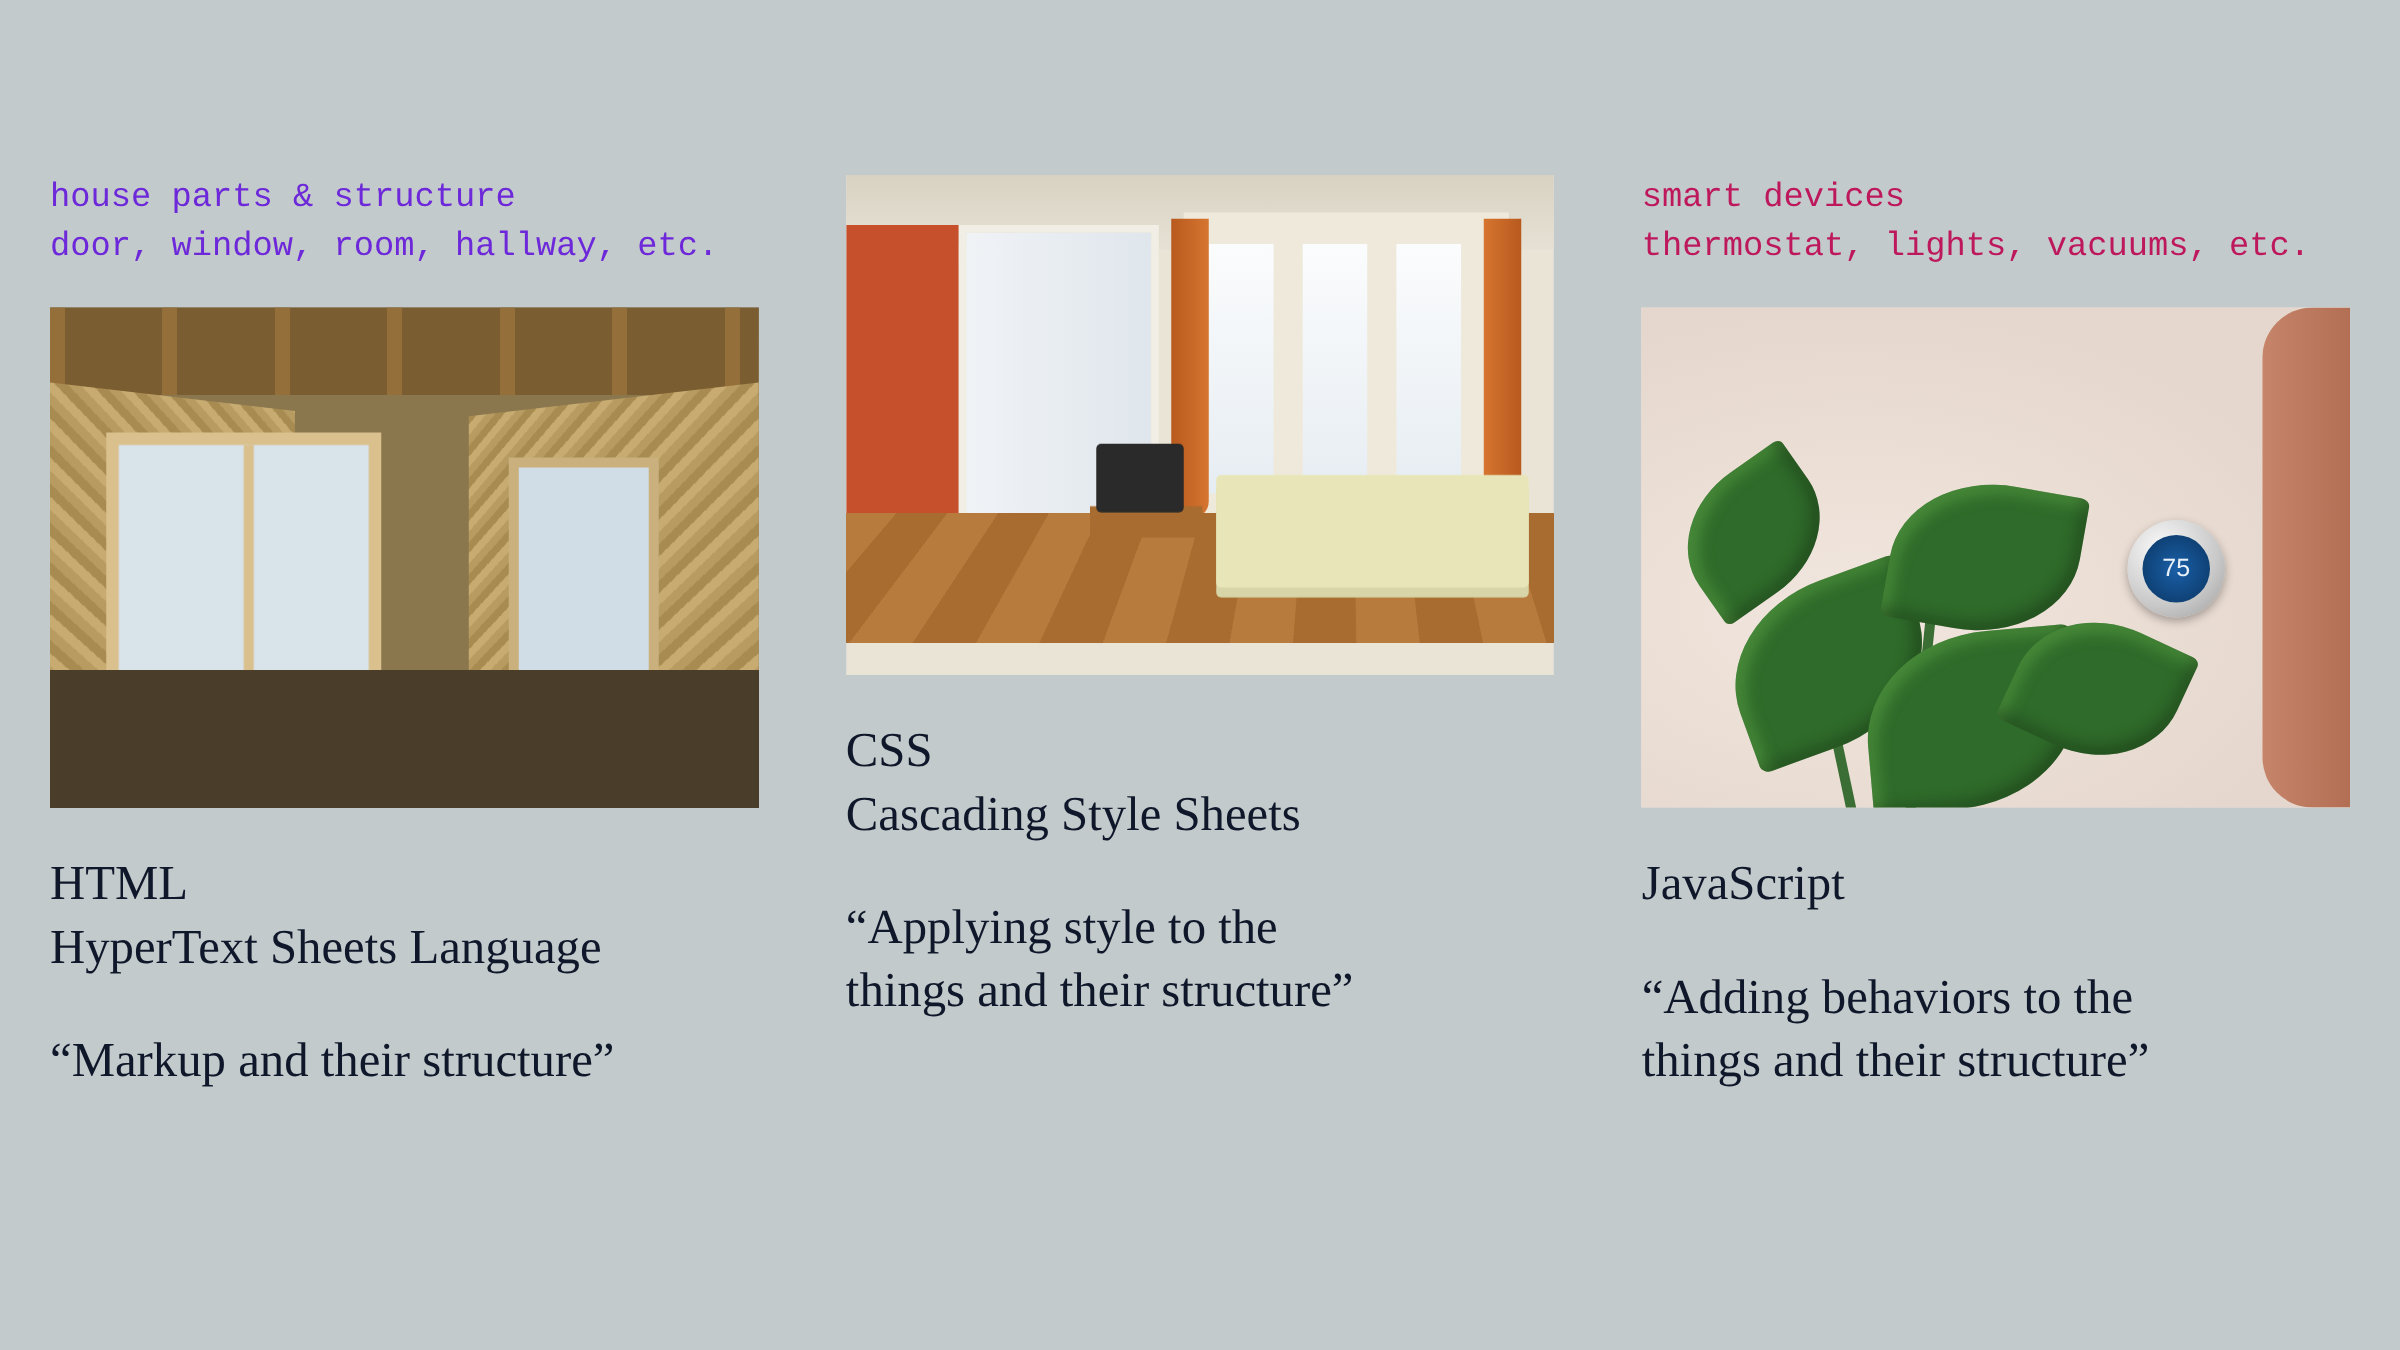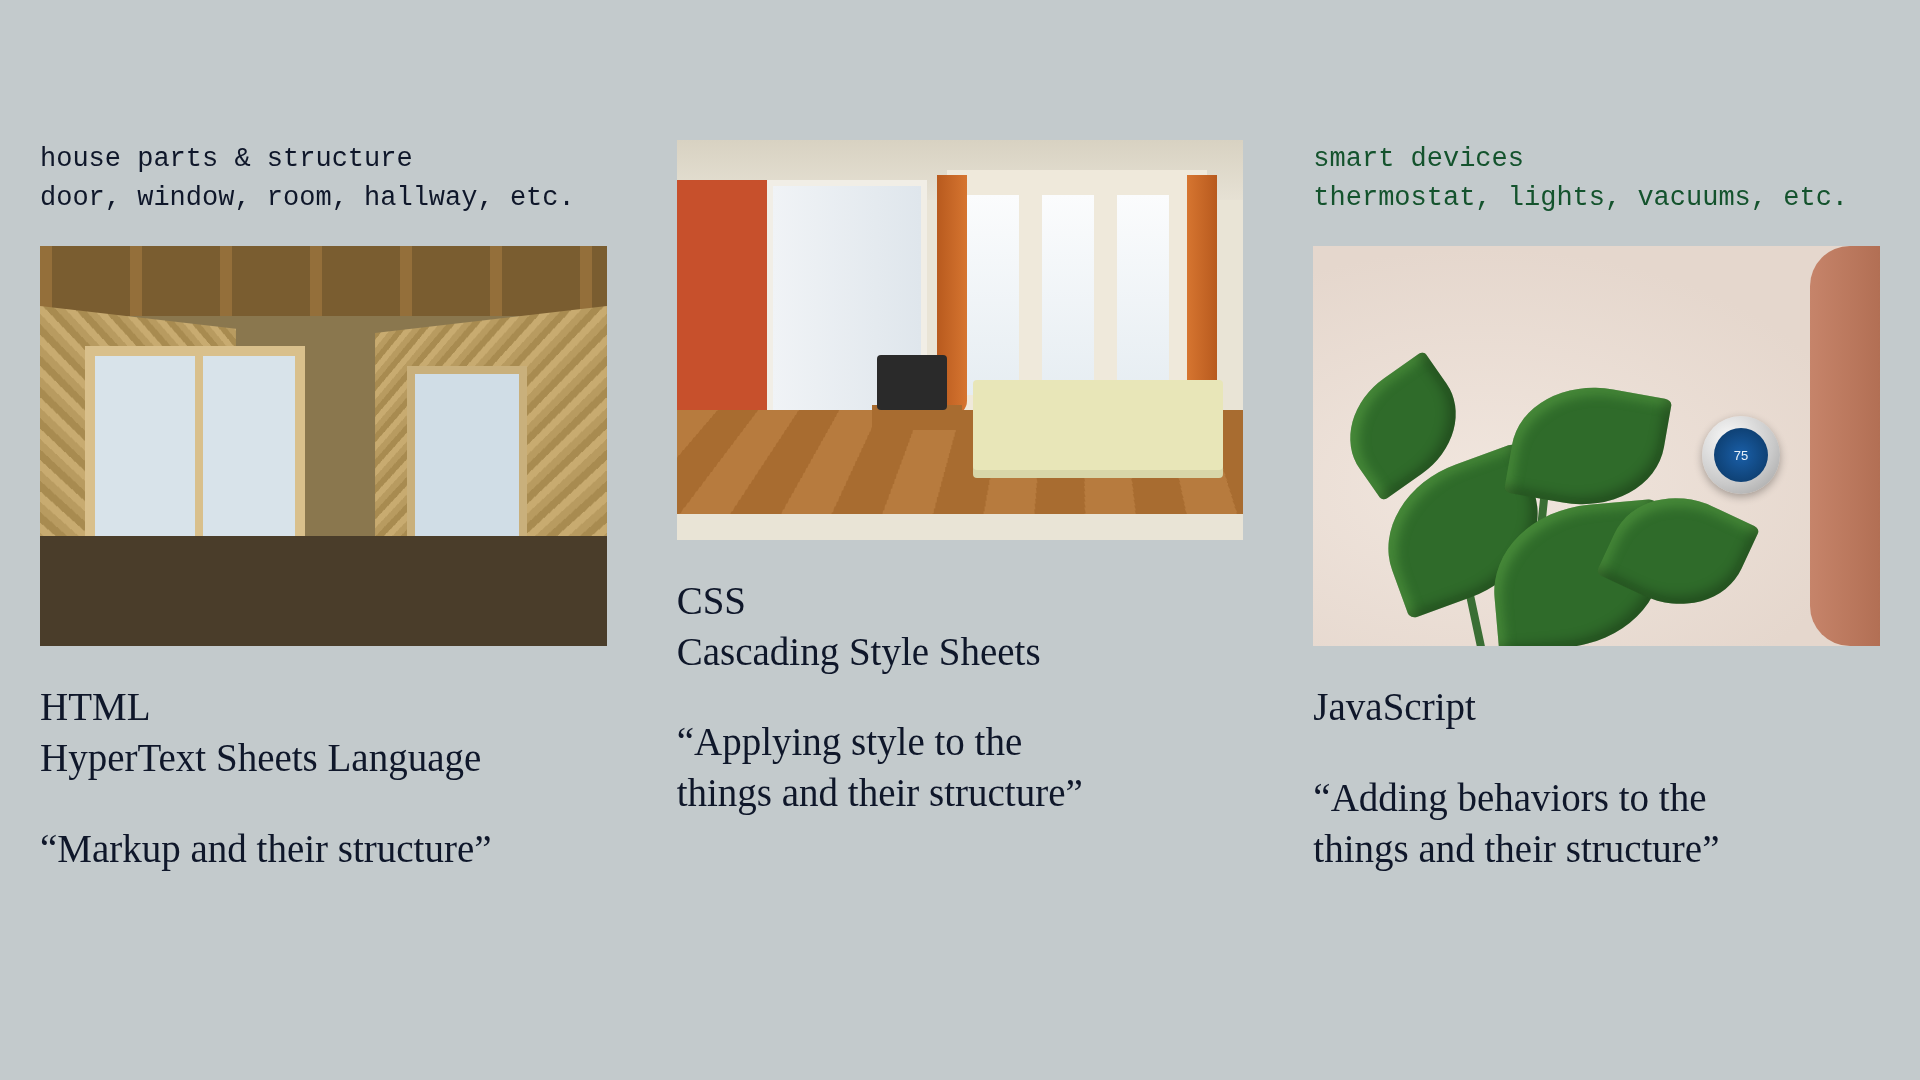--- a/index.html
+++ b/index.html
@@ -20,23 +20,23 @@
     display: flex;
     flex-direction: column;
   }
   .mono-label {
     font-family: 'Courier New', Courier, monospace;
     font-size: 27px;
     line-height: 1.45;
     margin-bottom: 28px;
     white-space: pre-line;
   }
-  .col-html .mono-label { color: #0f172a; }
+  .col-html .mono-label { color: #6d28d9; }
   .col-css  .mono-label { color: #c85b3a; }
-  .col-js   .mono-label { color: #14532d; }
+  .col-js   .mono-label { color: #be185d; }
 
   .image-box {
     width: 100%;
     height: 400px;
     position: relative;
     overflow: hidden;
     margin-bottom: 36px;
   }
 
   
@@ -112,21 +112,21 @@
   .img-smart .thermostat {
     position:absolute; right:100px; top:170px; width:78px; height:78px; border-radius:50%;
     background:radial-gradient(circle at 35% 30%, #fafafa 0%, #c9c9c9 60%, #9c9c9c 100%);
     box-shadow:0 3px 8px rgba(0,0,0,0.3);
     display:flex; align-items:center; justify-content:center;
   }
   .img-smart .thermostat-face {
     width:54px; height:54px; border-radius:50%;
     background:radial-gradient(circle,#1a5fa8 0%, #0a3560 100%);
     display:flex; align-items:center; justify-content:center;
-    color:#e8f0f8; font-family:Arial,sans-serif; font-size:13px;
+    color:#e8f0f8; font-family:Arial,sans-serif; font-size:20px;
   }
   .img-smart .plant { position:absolute; left:30px; bottom:-20px; width:380px; height:320px; }
   .img-smart .leaf {
     position:absolute; background:#2f6b2a; border-radius:60% 5% 60% 5%;
     box-shadow:inset -6px -6px 12px rgba(0,0,0,0.25), inset 6px 6px 12px rgba(120,200,90,0.35);
   }
   .img-smart .leaf::before, .img-smart .leaf::after {
     content:""; position:absolute; background:#1d4a1a; border-radius:50%;
   }
   .img-smart .l1{ width:160px; height:130px; left:40px;  top:120px; transform:rotate(-20deg);}

